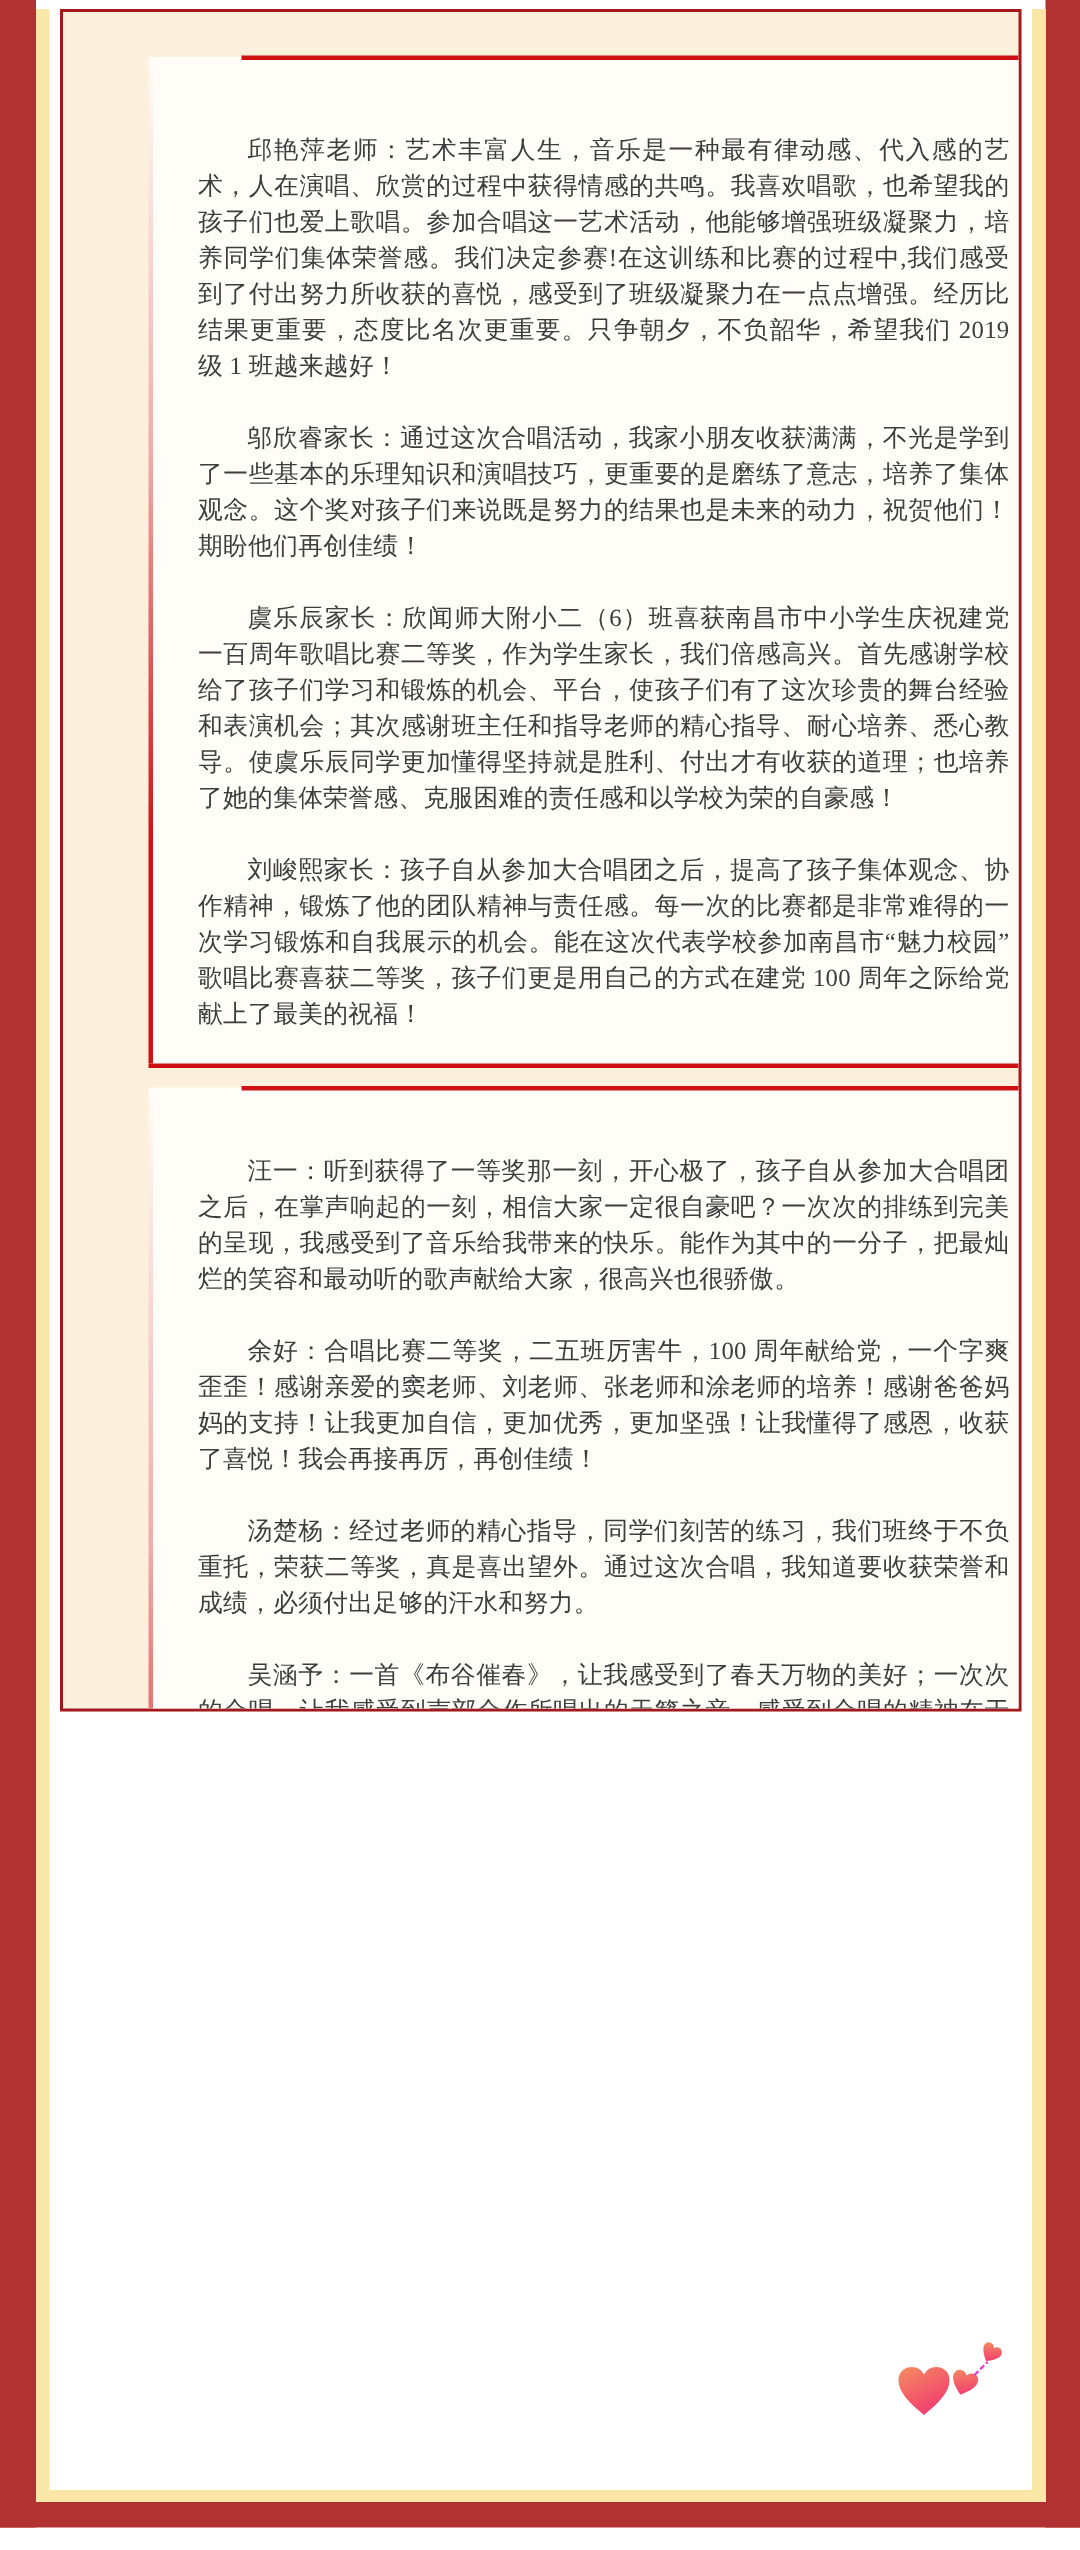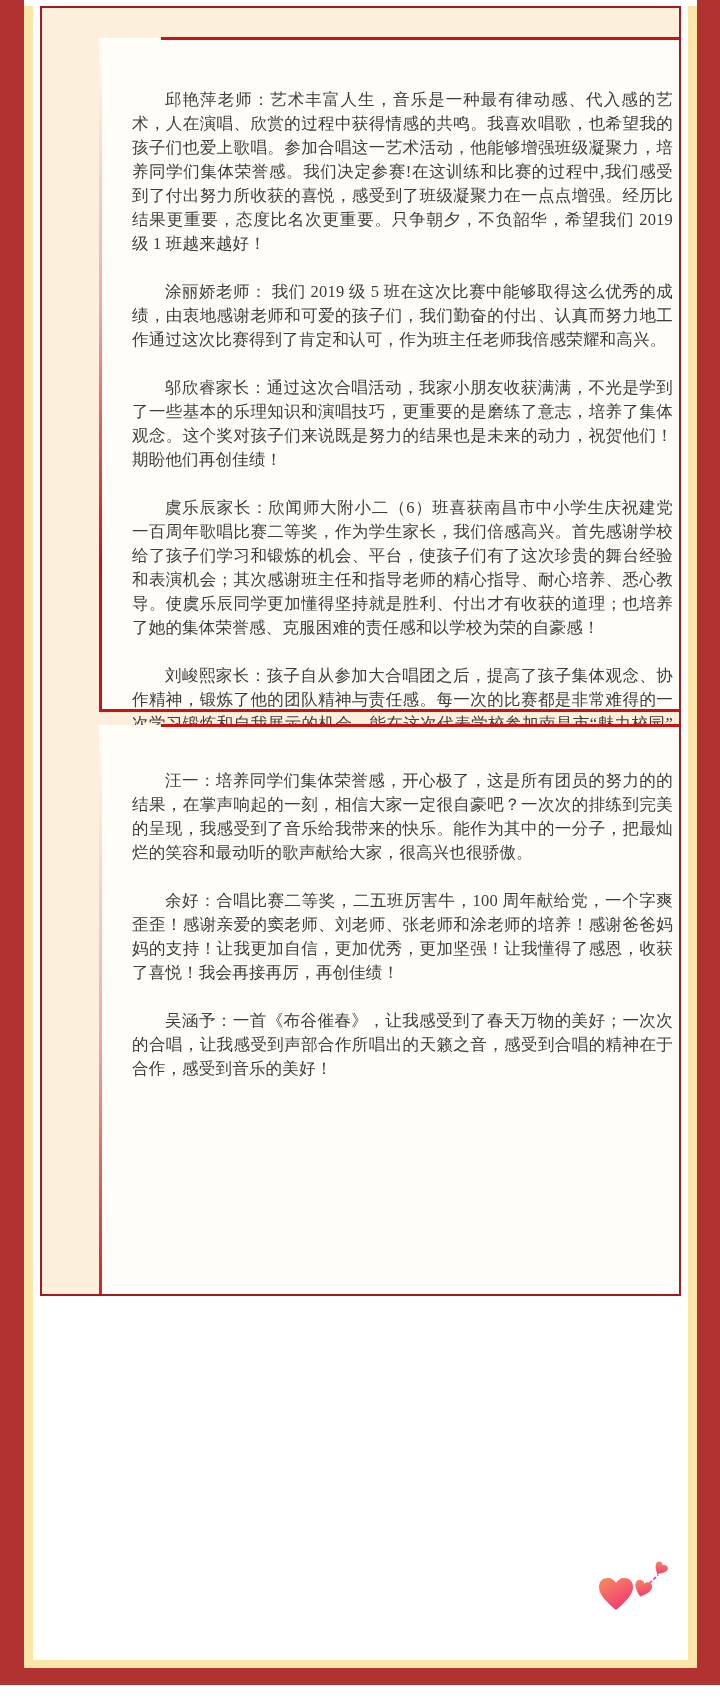--- a/index.html
+++ b/index.html
@@ -23,21 +23,21 @@
   .yellow-frame{
     position:absolute;left:24px;top:6px;width:673px;height:1662px;
     box-sizing:border-box;
     border-left:9px solid #fae7a8;
     border-right:9px solid #fae7a8;
     border-bottom:8px solid #fae7a8;
     background:#ffffff;
   }
   
   .panel{
-    position:absolute;left:40px;top:6px;width:641px;height:1290px;
+    position:absolute;left:40px;top:6px;width:641px;height:1135px;
     box-sizing:border-box;
     background:#fcefdb;
     border:2px solid #a3191d;
     overflow:hidden;
   }
   
   .card{
     position:absolute;left:57px;width:607px;
     box-sizing:border-box;
     background:#fffdf8;
@@ -119,31 +119,31 @@
         <circle cx="16" cy="108" r="1.5"></circle>
           <circle cx="84" cy="104" r="1.4"></circle>
         <circle cx="46" cy="58" r="1.2"></circle>
           <circle cx="56" cy="48" r="1.2"></circle>
       </g>
     </svg>
 
     <section class="card card1">
       <div>
           <p>邱艳萍老师：艺术丰富人生，音乐是一种最有律动感、代入感的艺术，人在演唱、欣赏的过程中获得情感的共鸣。我喜欢唱歌，也希望我的孩子们也爱上歌唱。参加合唱这一艺术活动，他能够增强班级凝聚力，培养同学们集体荣誉感。我们决定参赛!在这训练和比赛的过程中,我们感受到了付出努力所收获的喜悦，感受到了班级凝聚力在一点点增强。经历比结果更重要，态度比名次更重要。只争朝夕，不负韶华，希望我们 2019 级 1 班越来越好！</p>
-          <p>涂丽娇老师： 我们 2019 级 5 班在这次比赛中能够取得这么优秀的成绩，由衷地感谢老师和可爱的孩子们，我们勤奋的付出、认真而努力地工作通过这次比赛得到了肯定和认可，作为班主任老师我倍感荣耀和高兴。</p>
           <p>邬欣睿家长：通过这次合唱活动，我家小朋友收获满满，不光是学到了一些基本的乐理知识和演唱技巧，更重要的是磨练了意志，培养了集体观念。这个奖对孩子们来说既是努力的结果也是未来的动力，祝贺他们！期盼他们再创佳绩！</p>
           <p>虞乐辰家长：欣闻师大附小二（6）班喜获南昌市中小学生庆祝建党一百周年歌唱比赛二等奖，作为学生家长，我们倍感高兴。首先感谢学校给了孩子们学习和锻炼的机会、平台，使孩子们有了这次珍贵的舞台经验和表演机会；其次感谢班主任和指导老师的精心指导、耐心培养、悉心教导。使虞乐辰同学更加懂得坚持就是胜利、付出才有收获的道理；也培养了她的集体荣誉感、克服困难的责任感和以学校为荣的自豪感！</p>
           <p>刘峻熙家长：孩子自从参加大合唱团之后，提高了孩子集体观念、协作精神，锻炼了他的团队精神与责任感。每一次的比赛都是非常难得的一次学习锻炼和自我展示的机会。能在这次代表学校参加南昌市“魅力校园”歌唱比赛喜获二等奖，孩子们更是用自己的方式在建党 100 周年之际给党献上了最美的祝福！</p>
         </div>
     </section>
 
     <section class="card card2">
       <div>
-          <p>汪一：培养同学们集体荣誉感，开心极了，这是所有团员的努力的的结果，在掌声响起的一刻，相信大家一定很自豪吧？一次次的排练到完美的呈现，我感受到了音乐给我带来的快乐。能作为其中的一分子，把最灿烂的笑容和最动听的歌声献给大家，很高兴也很骄傲。</p>
+          <p>汪一：听到获得了一等奖那一刻，开心极了，孩子自从参加大合唱团之后，在掌声响起的一刻，相信大家一定很自豪吧？一次次的排练到完美的呈现，我感受到了音乐给我带来的快乐。能作为其中的一分子，把最灿烂的笑容和最动听的歌声献给大家，很高兴也很骄傲。</p>
           <p>余好：合唱比赛二等奖，二五班厉害牛，100 周年献给党，一个字爽歪歪！感谢亲爱的窦老师、刘老师、张老师和涂老师的培养！感谢爸爸妈妈的支持！让我更加自信，更加优秀，更加坚强！让我懂得了感恩，收获了喜悦！我会再接再厉，再创佳绩！</p>
+          <p>汤楚杨：经过老师的精心指导，同学们刻苦的练习，我们班终于不负重托，荣获二等奖，真是喜出望外。通过这次合唱，我知道要收获荣誉和成绩，必须付出足够的汗水和努力。</p>
           <p>吴涵予：一首《布谷催春》，让我感受到了春天万物的美好；一次次的合唱，让我感受到声部合作所唱出的天籁之音，感受到合唱的精神在于合作，感受到音乐的美好！</p>
         </div>
     </section>
   </div>
 
   <svg class="hearts" viewBox="0 0 74 66" xmlns="http://www.w3.org/2000/svg">
     <defs>
       <linearGradient id="hg" x1="0" y1="0" x2="0.6" y2="1">
         <stop offset="0" stop-color="#f58e5f"></stop>
         <stop offset="1" stop-color="#f23b70"></stop>

